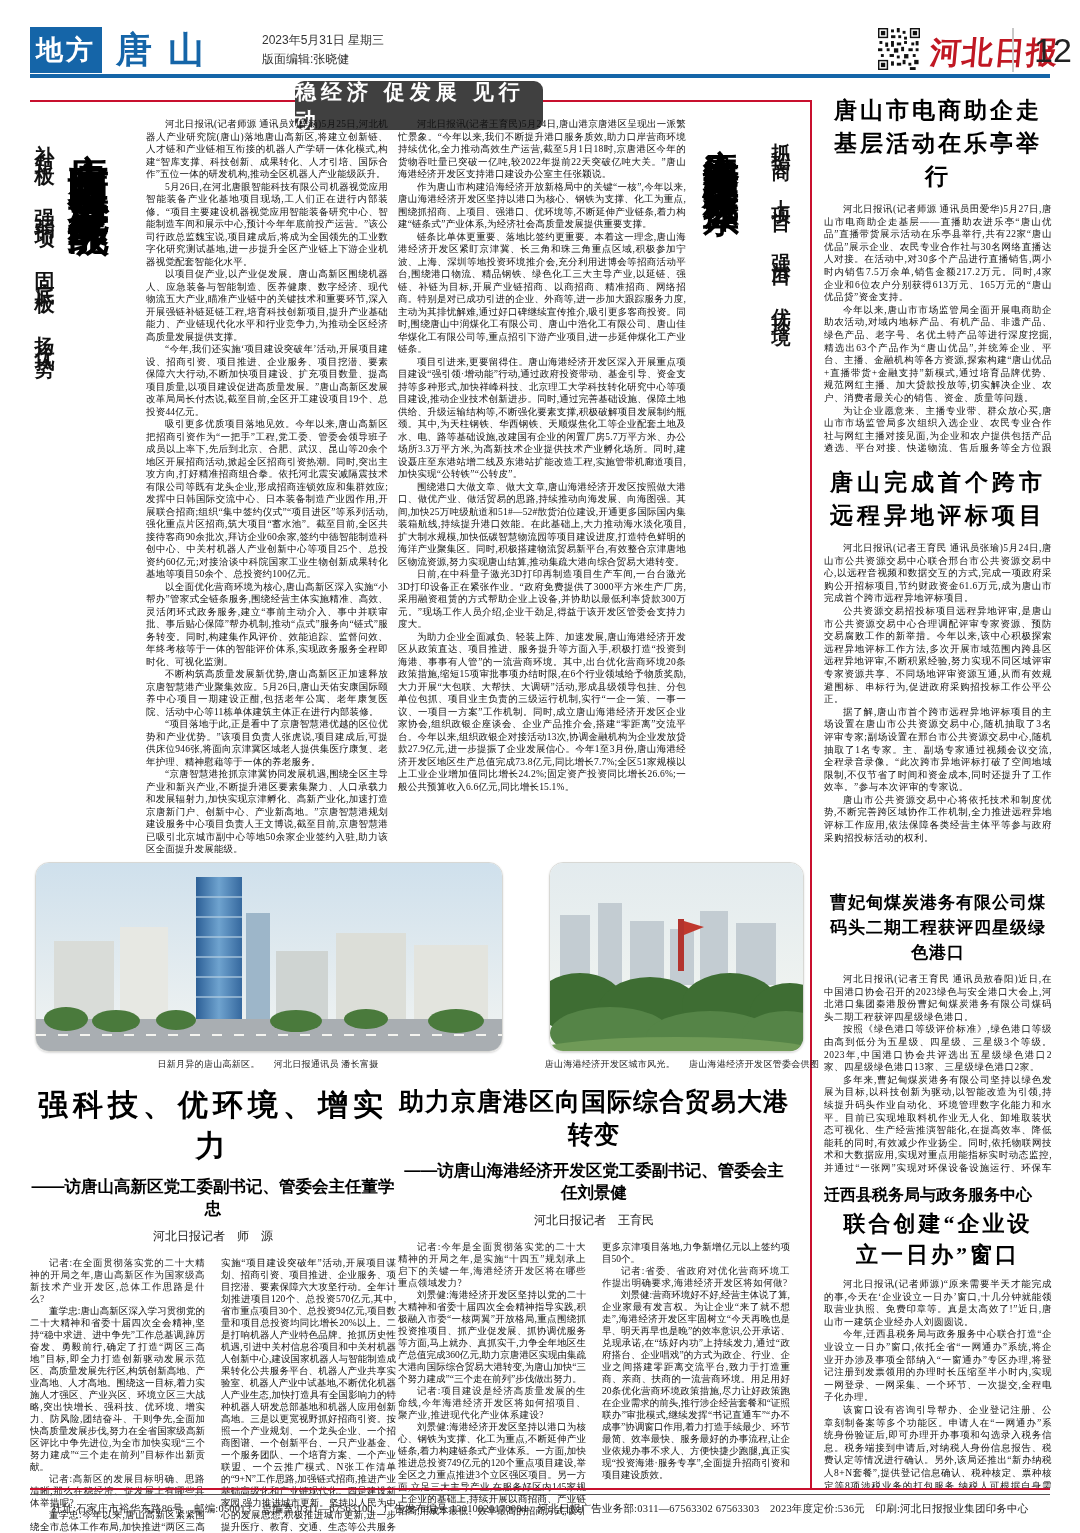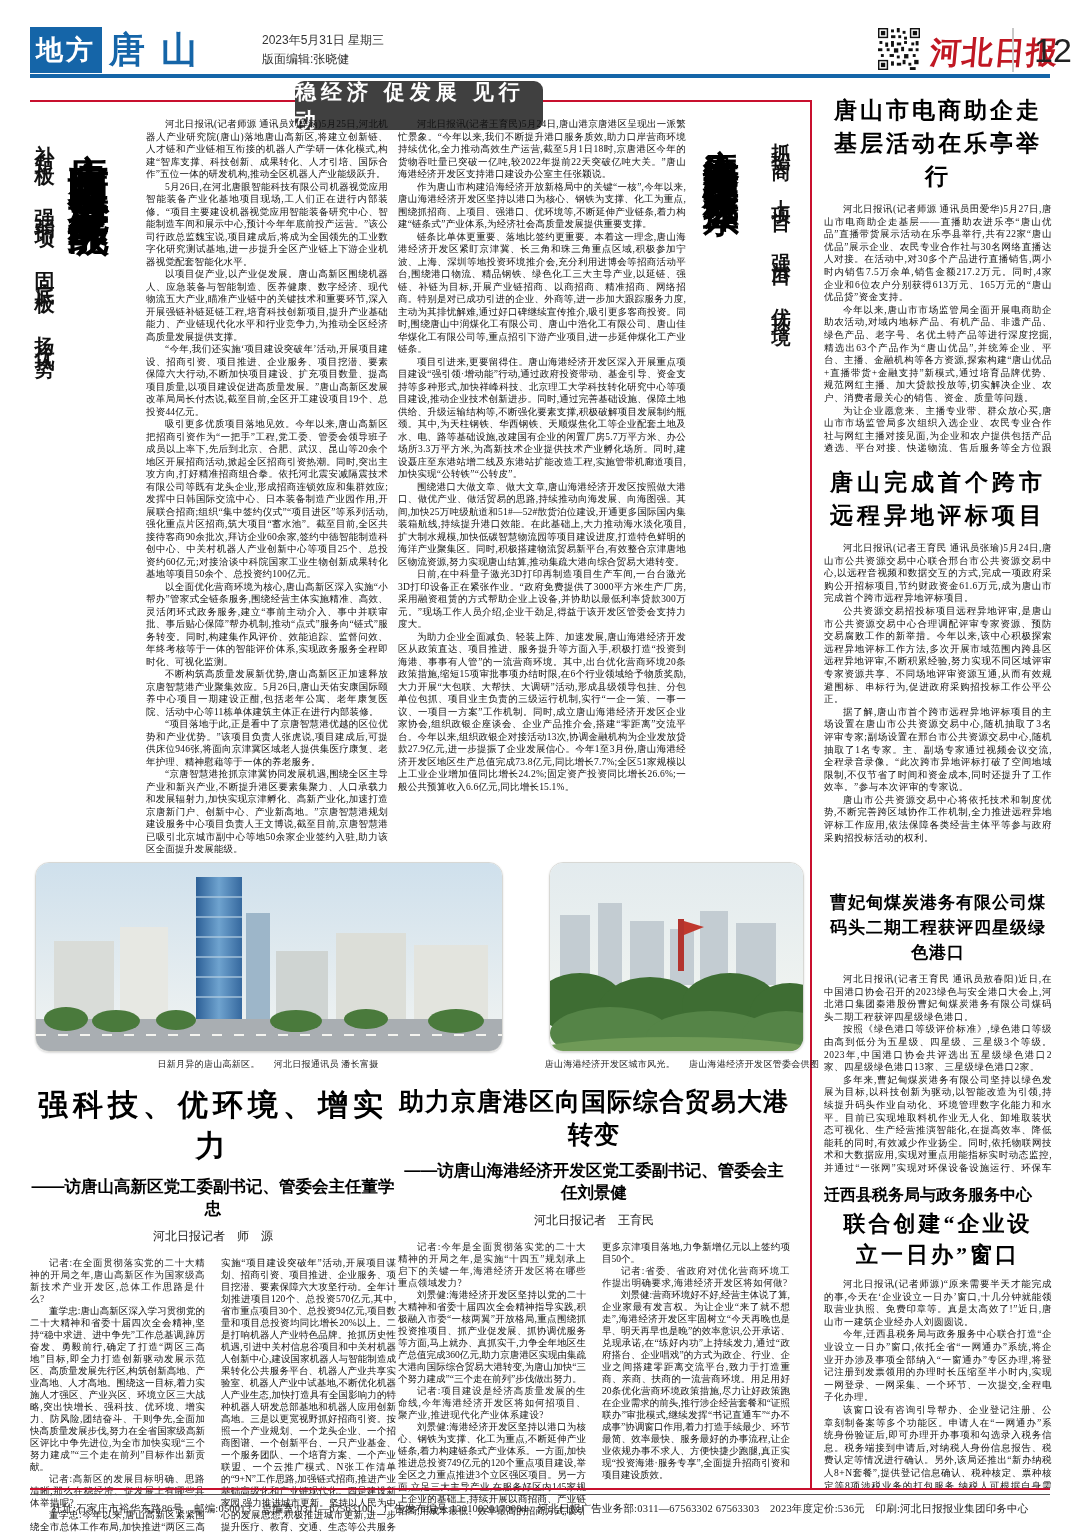--- a/index.html
+++ b/index.html
@@ -2,21 +2,21 @@
 <html><head>
 <meta charset="utf-8">
 <style>
   html,body{margin:0;padding:0;background:#e9e9e7;}
   #page{position:relative;width:1080px;height:1533px;margin:0 auto;background:#fff;
         font-family:"Liberation Serif",serif;color:#1a1a1a;overflow:hidden;}
   
   .hd-section{position:absolute;left:30px;top:27px;width:72px;height:46px;background:#1565a8;
         color:#fff;font-family:"Liberation Sans",sans-serif;font-weight:bold;font-size:27px;
         display:flex;align-items:center;justify-content:center;letter-spacing:3px;}
-  .hd-region{position:absolute;left:109px;top:27px;height:46px;display:flex;align-items:center;
+  .hd-region{position:absolute;left:116px;top:27px;height:46px;display:flex;align-items:center;
         color:#1565a8;font-family:"Liberation Sans",sans-serif;font-weight:bold;font-size:36px;letter-spacing:16px;}
   .hd-meta{position:absolute;left:262px;top:31px;font-family:"Liberation Sans",sans-serif;
         font-size:12px;color:#333;line-height:19px;}
   .hd-qr{position:absolute;left:878px;top:28px;width:42px;height:42px;}
   .hd-masthead{position:absolute;left:930px;top:32px;font-size:31px;font-weight:bold;color:#c01823;
         transform:skewX(-5deg);letter-spacing:1px;}
   .hd-pageno{position:absolute;left:1012px;top:28px;height:44px;display:flex;align-items:center;
         padding-left:20px;border-left:2px solid #c8c8c8;font-family:"Liberation Sans",sans-serif;
         font-size:34px;color:#222;}
   .blue-rule{position:absolute;left:30px;top:74px;width:1020px;height:4px;background:#1565a8;}

